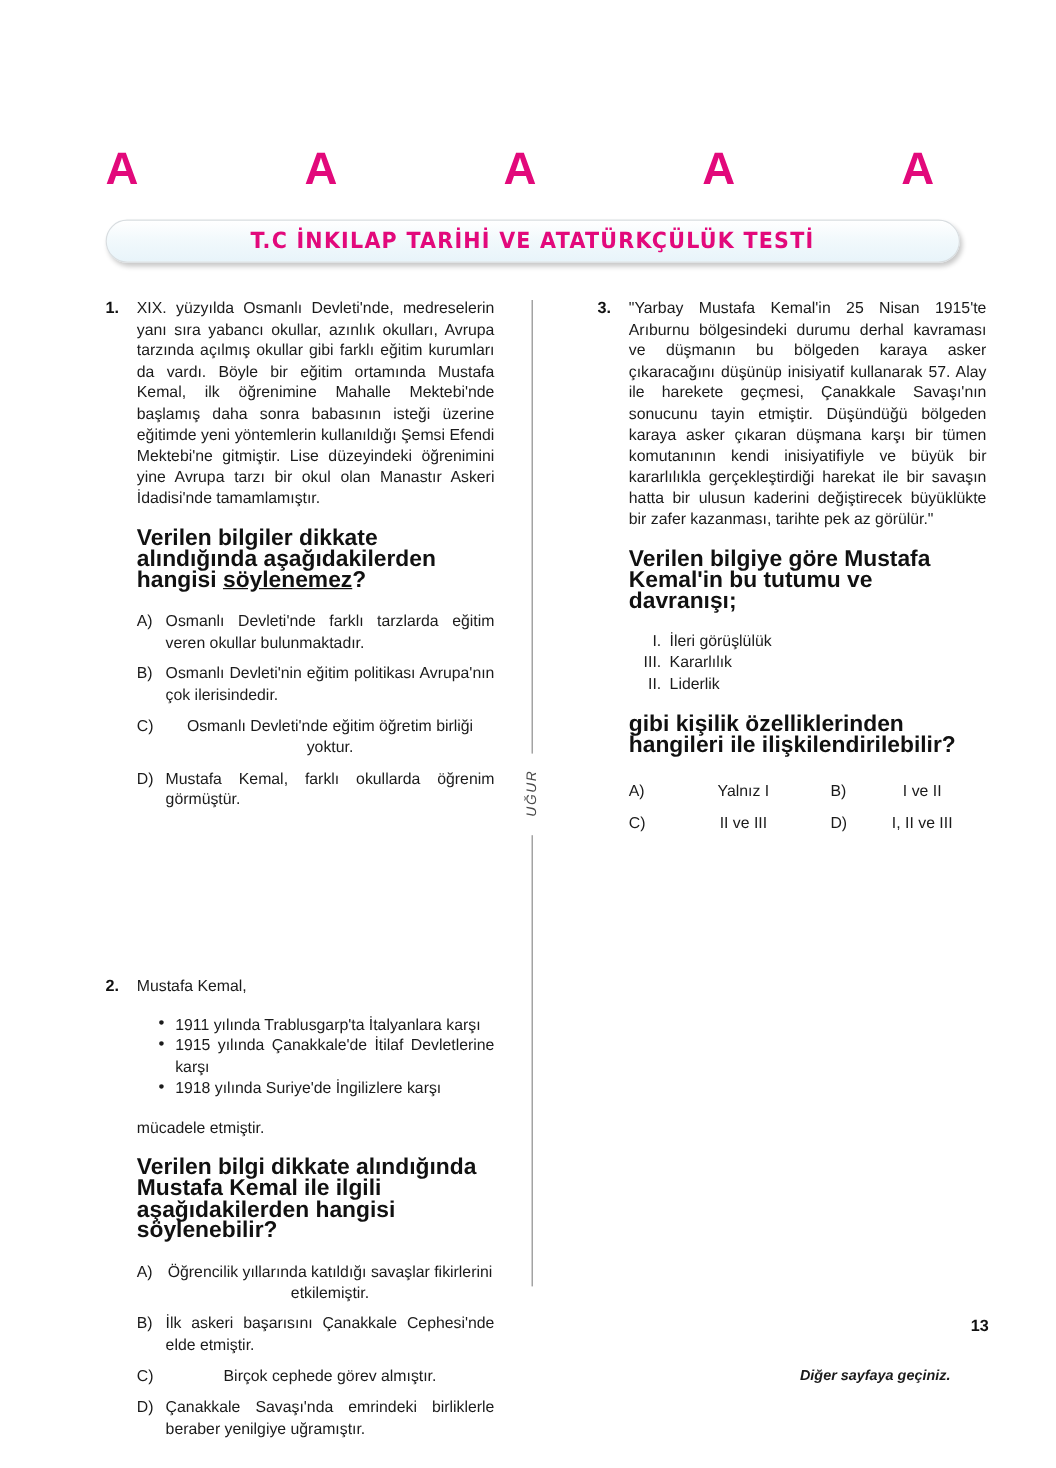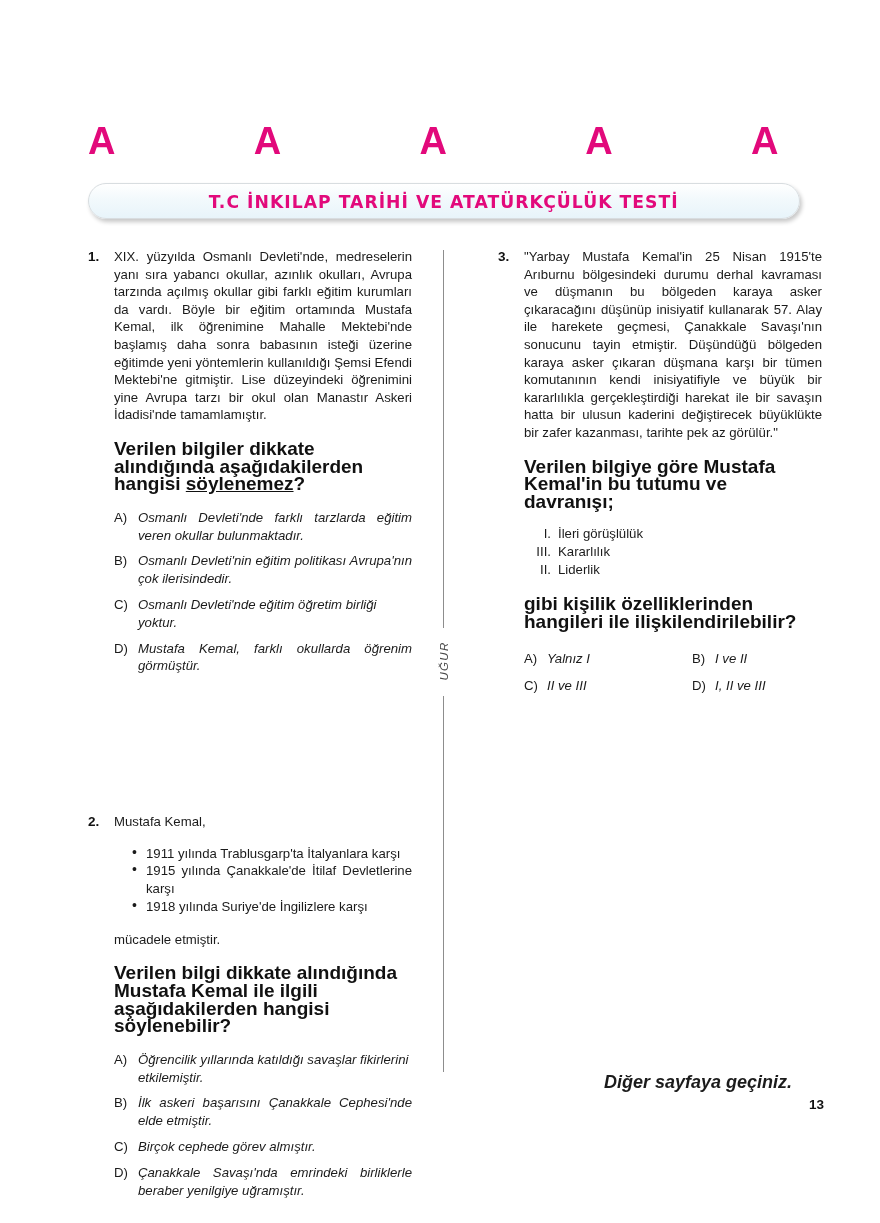--- a/index.html
+++ b/index.html
@@ -216,23 +216,22 @@
     margin-bottom: 8px;
   }
   .option-letter {
     width: 24px;
     flex: 0 0 24px;
     color: #1b1b1b;
   }
   .option-text {
     flex: 1 1 auto;
     text-align: justify;
-    font-style: italic;
-  }
-  .option-text.nojust { text-align: left; }
+  }
+  .option-text.nojust { text-align: center; }
 
   
   .options-grid {
     margin-top: 19px;
     display: grid;
     grid-template-columns: 168px 1fr;
     row-gap: 10px;
   }
   .options-grid .option { margin-bottom: 0; }
   .options-grid .option-letter { width: 23px; flex: 0 0 23px; }
@@ -244,22 +243,22 @@
     top: 1097px;
     width: 824px;
     text-align: right;
     font-size: 13.5px;
     font-weight: bold;
     color: #111;
   }
   .footer-note {
     position: absolute;
     right: 88px;
-    top: 1072px;
-    font-size: 18px;
+    top: 1139px;
+    font-size: 12px;
     font-weight: bold;
     font-style: italic;
     color: #1b1b1b;
   }
 </style>
 </head>
 <body>
 
 <div class="page">
 

